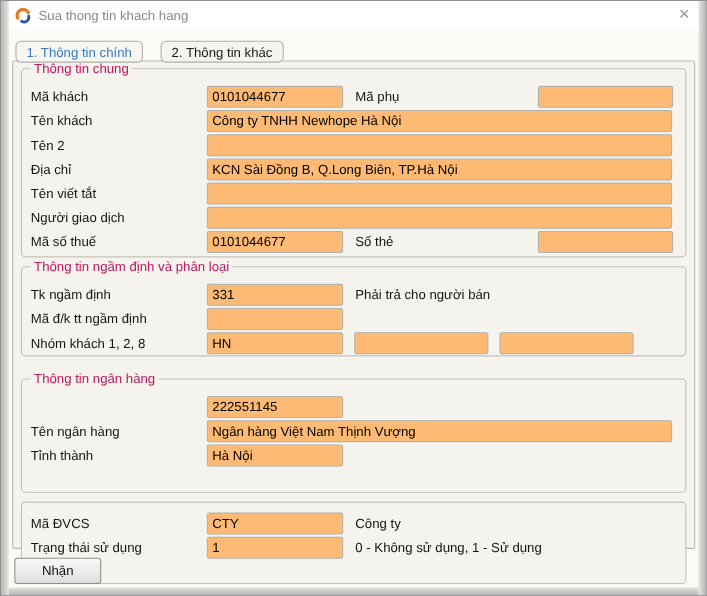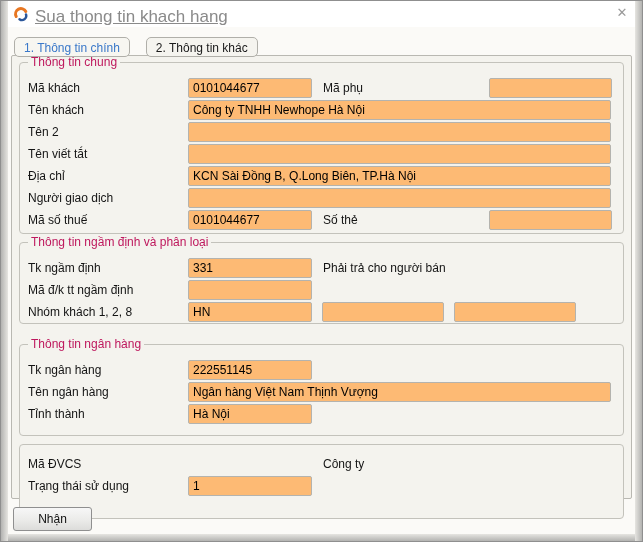--- a/index.html
+++ b/index.html
@@ -5,35 +5,35 @@
   html,body{margin:0;padding:0;background:#ffffff;font-family:"Liberation Sans","DejaVu Sans",sans-serif;}
   .window{
     position:relative;width:643px;height:542px;box-sizing:border-box;
     background:#fdfcfa;border:1px solid #8f8f8f;overflow:hidden;
   }
   .edge-left{position:absolute;left:0;top:0;bottom:0;width:7px;background:linear-gradient(90deg,#b3b3b1,#e6e5e1);z-index:5;}
   .edge-right{position:absolute;right:0;top:0;bottom:0;width:7px;background:linear-gradient(270deg,#b3b3b1,#e6e5e1);z-index:5;}
   .edge-bottom{position:absolute;left:0;right:0;bottom:0;height:7px;background:linear-gradient(0deg,#b3b3b1,#e6e5e1);z-index:4;}
   .titlebar{position:absolute;left:7px;right:7px;top:0;height:26px;background:#ffffff;}
   .app-icon{position:absolute;left:5px;top:5px;width:16px;height:16px;}
-  .title-text{position:absolute;left:27px;top:6px;font-size:17px;color:#8a8a8a;white-space:nowrap;text-decoration:underline;}
+  .title-text{position:absolute;left:27px;top:6px;font-size:12px;color:#8a8a8a;white-space:nowrap;}
   .close-btn{position:absolute;right:4px;top:3px;width:18px;height:18px;line-height:18px;text-align:center;
     color:#9a9a9a;font-size:13px;cursor:default;}
   .body-area{position:absolute;left:7px;right:7px;top:26px;bottom:7px;background:#fbfaf7;}
   .tabs{position:absolute;left:6px;top:10px;display:flex;gap:16px;z-index:2;}
   .tab{box-sizing:border-box;height:20px;padding:2px 9px 0 9px;font-size:12px;line-height:16px;
     border:1px solid #b0afa9;border-radius:5px;background:#f5f4ef;color:#1a1a1a;cursor:default;white-space:nowrap;}
   .tab.active{color:var(--accent,#3a78c9);background:#f7f6f1;}
   .panel{position:absolute;left:3px;top:28px;width:621px;height:444px;box-sizing:border-box;
     background:#f4f3ee;border:1px solid #b9b8b2;border-radius:2px;padding:6px 7px 0 7px;}
   .groupbox{position:relative;box-sizing:border-box;border:1px solid #c3c2bb;border-radius:4px;
     background:#f4f3ee;margin-bottom:8px;padding:14px 8px 0 8px;}
   .groupbox.no-legend{padding-top:8px;}
   .legend{position:absolute;top:-8px;left:8px;background:#f4f3ee;padding:0 3px;font-size:12px;color:#be185d;line-height:15px;}
-  .g1{height:172px;} .g2{height:82px;} .g3{height:92px;margin-top:20px;} .g4{height:75px;}
+  .g1{height:172px;} .g2{height:82px;} .g3{height:104px;margin-top:20px;} .g4{height:75px;}
   .row{position:relative;height:22px;}
   .lbl{position:absolute;left:0;top:0;font-size:12px;color:#141414;line-height:22px;white-space:nowrap;}
   .lbl2{position:absolute;left:295px;top:0;font-size:12px;color:#141414;line-height:22px;white-space:nowrap;}
   .note{position:absolute;left:295px;top:0;font-size:12px;color:#141414;line-height:22px;white-space:nowrap;}
   input.field{position:absolute;top:1px;height:20px;box-sizing:border-box;border:1px solid #b4b3ae;border-radius:2px;
     background:#fdba74;font-family:"Liberation Sans","DejaVu Sans",sans-serif;font-size:12px;color:#000;padding:0 4px;}
   .in-narrow{left:160px;width:124px;}
   .in-wide{left:160px;width:423px;}
   .in-right{left:461px;width:123px;}
   .in-b{left:294px;width:122px;}
@@ -78,26 +78,26 @@
         </div>
         <div class="row">
           <span class="lbl">Tên khách</span>
           <input class="field in-wide" value="Công ty TNHH Newhope Hà Nội" style="">
         </div>
         <div class="row">
           <span class="lbl">Tên 2</span>
           <input class="field in-wide" value="" style="">
         </div>
         <div class="row">
+          <span class="lbl">Địa chỉ</span>
+          <input class="field in-wide" value="KCN Sài Đồng B, Q.Long Biên, TP.Hà Nội" style="">
+        </div>
+        <div class="row">
           <span class="lbl">Tên viết tắt</span>
           <input class="field in-wide" value="" style="">
-        </div>
-        <div class="row">
-          <span class="lbl">Địa chỉ</span>
-          <input class="field in-wide" value="KCN Sài Đồng B, Q.Long Biên, TP.Hà Nội" style="">
         </div>
         <div class="row">
           <span class="lbl">Người giao dịch</span>
           <input class="field in-wide" value="" style="">
         </div>
         <div class="row">
           <span class="lbl">Mã số thuế</span>
           <input class="field in-narrow" value="0101044677" style="">
           <span class="lbl2">Số thẻ</span>
           <input class="field in-right" value="" style="">
@@ -119,41 +119,42 @@
           <span class="lbl">Nhóm khách 1, 2, 8</span>
           <input class="field in-narrow" value="HN" style="">
           <input class="field in-b" value="" style="">
           <input class="field in-c" value="" style="">
         </div>
       </div>
 
       <div class="groupbox g3">
         <span class="legend">Thông tin ngân hàng</span>
         <div class="row">
-          <span class="lbl">Tk ngân hàng</span>
           <input class="field in-narrow" value="222551145" style="">
         </div>
         <div class="row">
           <span class="lbl">Tên ngân hàng</span>
           <input class="field in-wide" value="Ngân hàng Việt Nam Thịnh Vượng" style="">
         </div>
         <div class="row">
           <span class="lbl">Tỉnh thành</span>
           <input class="field in-narrow" value="Hà Nội" style="">
         </div>
       </div>
 
       <div class="groupbox g4 no-legend">
         <div class="row">
           <span class="lbl">Mã ĐVCS</span>
+          <input class="field in-narrow" value="CTY" style="">
           <span class="note">Công ty</span>
         </div>
         <div class="row">
           <span class="lbl">Trạng thái sử dụng</span>
           <input class="field in-narrow" value="1" style="">
+          <span class="note">0 - Không sử dụng, 1 - Sử dụng</span>
         </div>
       </div>
 
     </div>
 
     <div class="buttonbar">
       <button class="btn">Nhận</button>
       <button class="btn">Hủy bỏ</button>
     </div>
   </div>

